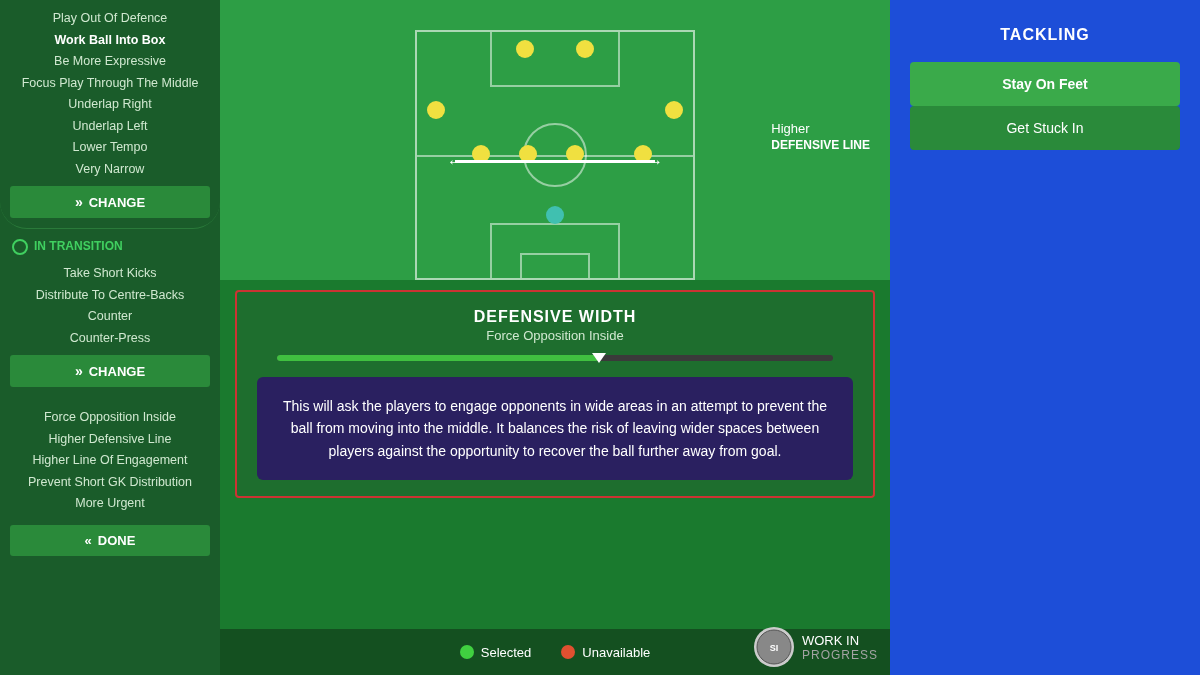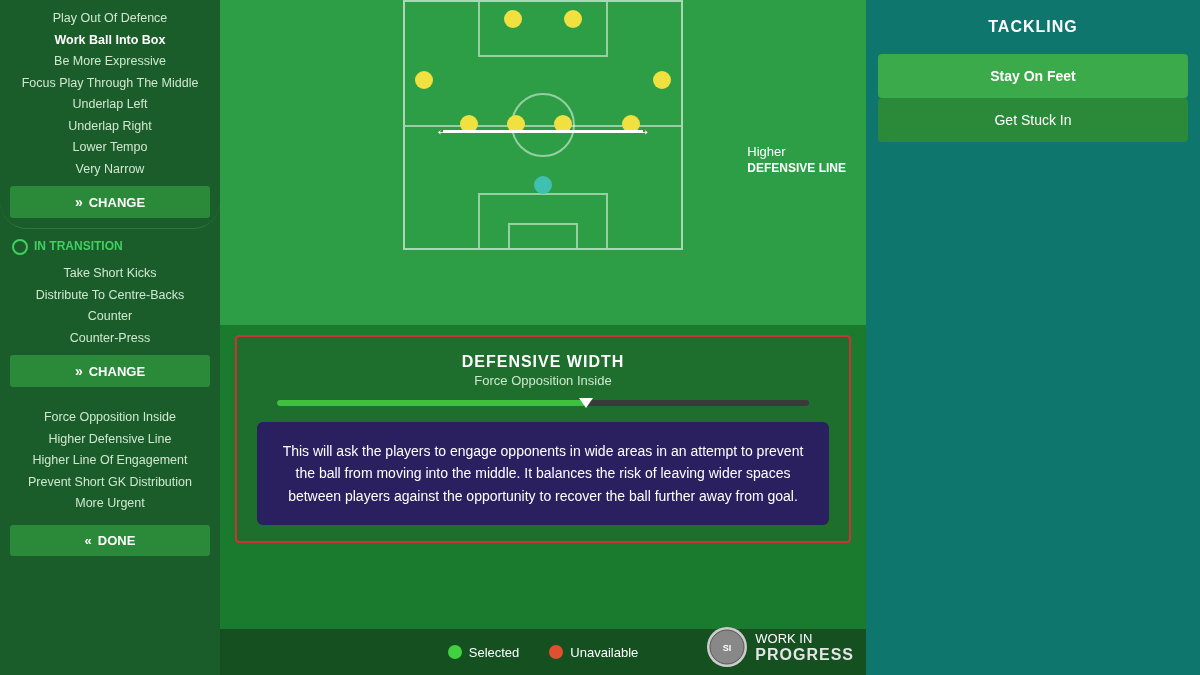--- a/index.html
+++ b/index.html
@@ -136,24 +136,24 @@
     .main-area {
       flex: 1;
       display: flex;
       flex-direction: column;
       position: relative;
     }
 
     
     .pitch-container {
       background: #2d9e45;
-      height: 325px;
+      height: 280px;
       position: relative;
       display: flex;
-      align-items: flex-start;
+      align-items: flex-end;
       justify-content: center;
     }
 
     .pitch-field {
       width: 280px;
       height: 250px;
       border: 2px solid rgba(255,255,255,0.6);
       position: relative;
       background: #2d9e45;
     }
@@ -396,25 +396,25 @@
     .legend-dot.selected {
       background: #40d040;
     }
 
     .legend-dot.unavailable {
       background: #e05030;
     }
 
     
     .right-panel {
-      width: 334px;
-      background: #0f766e;
+      width: 310px;
+      background: #1d4ed8;
       display: flex;
       flex-direction: column;
-      padding: 12px;
+      padding: 20px;
       flex-shrink: 0;
     }
 
     .tackling-header {
       text-align: center;
       color: #ffffff;
       font-size: 16px;
       font-weight: bold;
       letter-spacing: 1px;
       margin-bottom: 12px;
@@ -466,45 +466,45 @@
       display: flex;
       flex-direction: column;
     }
 
     .wip-line1 {
       color: #ffffff;
       font-size: 13px;
     }
 
     .wip-line2 {
-      color: #e5e5e5;
-      font-size: 16px;
-      font-weight: bold;
+      color: #a3a3a3;
+      font-size: 12px;
+      font-weight: normal;
       letter-spacing: 1px;
     }
 
     .bottom-row {
       display: flex;
       align-items: center;
       background: #145020;
       height: 46px;
       position: relative;
     }
   </style>
 </head>
 <body>
 
 <div class="sidebar">
   <div class="sidebar-section in-possession">
     <div class="sidebar-item">Play Out Of Defence</div>
     <div class="sidebar-item highlight">Work Ball Into Box</div>
     <div class="sidebar-item">Be More Expressive</div>
     <div class="sidebar-item">Focus Play Through The Middle</div>
+    <div class="sidebar-item">Underlap Right</div>
     <div class="sidebar-item">Underlap Left</div>
-    <div class="sidebar-item">Underlap Right</div>
     <div class="sidebar-item">Lower Tempo</div>
     <div class="sidebar-item">Very Narrow</div>
     <div class="change-btn">
       <span class="arrows">»</span>
       <span>CHANGE</span>
     </div>
   </div>
 
   <div class="in-transition-section">
     <div class="in-transition-header">

